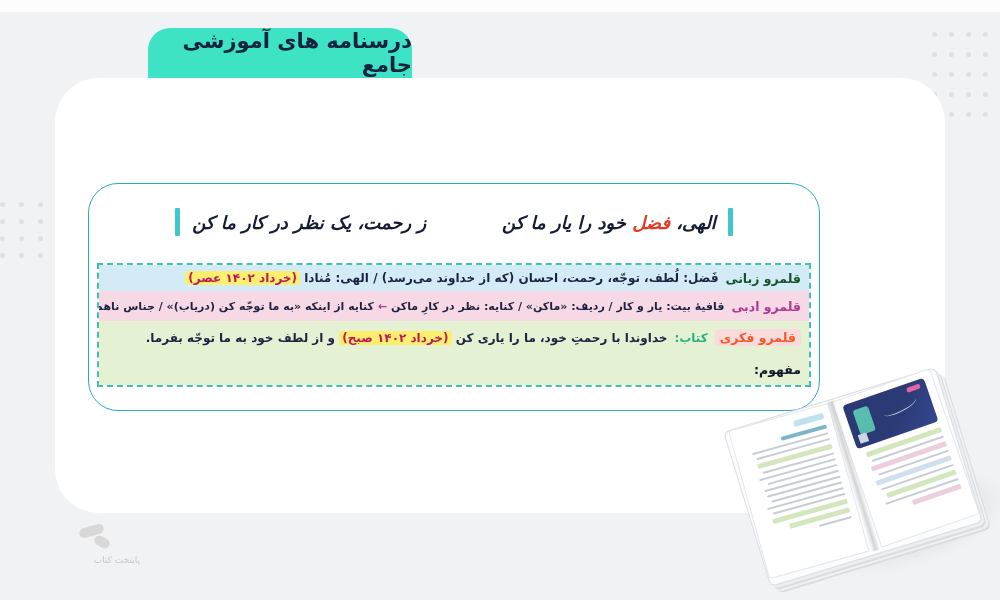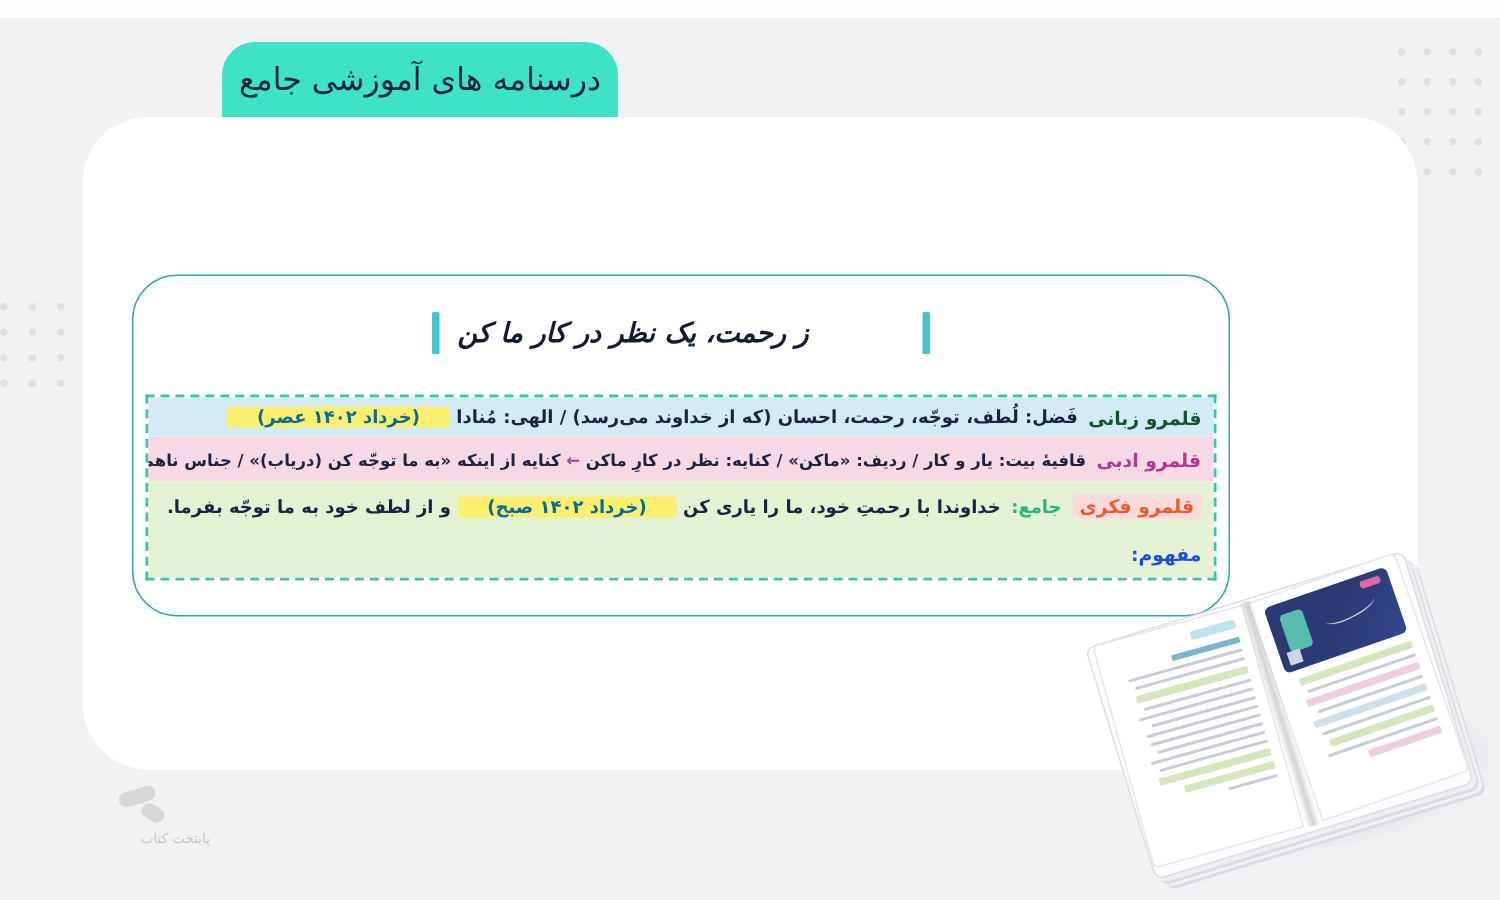--- a/index.html
+++ b/index.html
@@ -9,21 +9,21 @@
 
   
   .dots{position:absolute;display:grid;}
   .dots-right{left:932px;top:32px;grid-template-columns:repeat(4,5px);column-gap:12px;row-gap:15px;}
   .dots-left{left:0px;top:202px;grid-template-columns:repeat(3,5px);column-gap:14px;row-gap:12px;}
   .dot{width:5px;height:5px;border-radius:50%;background:#e0e0e3;}
 
   
   .badge{position:absolute;left:148px;top:28px;width:264px;height:50px;background:#3ee2c5;
          border-radius:22px 22px 0 0;display:flex;align-items:center;justify-content:center;
-         color:#13233d;font-weight:normal;font-size:21px;direction:rtl;}
+         color:#13233d;font-weight:bold;font-size:21px;direction:rtl;}
 
   
   .card{position:absolute;left:55px;top:78px;width:890px;height:435px;background:#ffffff;border-radius:44px;}
 
   
   .frame{position:absolute;left:33px;top:105px;width:732px;height:228px;
          border:1.6px solid #2da9bc;border-radius:30px;box-sizing:border-box;}
 
   .poem{display:flex;align-items:center;justify-content:center;gap:12px;margin-top:24px;
         direction:rtl;color:#141c33;font-size:18px;font-style:italic;font-weight:bold;}
@@ -35,23 +35,23 @@
   .arow{display:flex;align-items:center;direction:rtl;padding:0 8px;gap:7px;font-size:12px;
         font-weight:bold;color:#1c2340;white-space:nowrap;overflow:hidden;box-sizing:border-box;}
   .r1{height:26px;background:#d3ebf6;}
   .r2{height:30px;background:#f7d9e5;font-size:11px;}
   .r3{height:33px;background:#e5f1d3;}
   .r4{height:31px;background:#e5f1d3;}
   .lbl{font-size:12.5px;flex:0 0 auto;}
   .lbl1{color:#14532d;}
   .lbl2{color:#ae3a92;}
   .lbl3{color:#f1592a;background:#fadbdc;padding:1px 5px;border-radius:3px;}
-  .lbl4{color:#1d4ed8;}
+  .lbl4{color:#0f172a;}
   .sub3{color:#27b37e;}
-  .datechip{color:#0369a1;background:#fcef6d;padding:0 20px;border-radius:3px;margin-top:32px;}
+  .datechip{color:#be185d;background:#fcef6d;padding:0 3px;border-radius:3px;margin-top:32px;}
   .arrow2{color:#ae3a92;}
 
   
   .book{position:absolute;left:742px;top:396px;width:222px;height:162px;transform:rotate(-17deg);z-index:5;}
   .book-shadow{position:absolute;left:20px;top:88px;width:235px;height:95px;
                background:radial-gradient(ellipse at center,rgba(40,45,60,.22),rgba(40,45,60,0) 68%);
                transform:rotate(4deg);filter:blur(4px);}
   .book-base{position:absolute;inset:0;background:#fbfcfd;border:1px solid #dadde2;border-radius:6px;
              box-shadow:2px 3px 0 #eceef0,3px 5px 0 #d9dce0,5px 7px 0 #f0f1f3,6px 9px 0 #d9dce0;}
   .page{position:absolute;top:3px;bottom:5px;width:47%;background:#ffffff;border:1px solid #e4e6ea;box-sizing:border-box;}
@@ -127,40 +127,41 @@
 
   <div class="badge">
     <span>درسنامه های آموزشی جامع</span>
   </div>
 
   <div class="card">
     <div class="frame">
 
       <div class="poem" dir="rtl">
         <span class="verse-bar"></span>
+        <span><span>الهی، </span><span class="red-word">فضل</span><span> خود را یار ما کن</span></span>
         <span class="hemi-gap"></span>
         <span>ز رحمت، یک نظر در کار ما کن</span>
         <span class="verse-bar"></span>
       </div>
 
       <div class="atable">
 
         <div class="arow r1">
           <span class="lbl lbl1">قلمرو زبانی</span>
           <span><span>فَضل: لُطف، توجّه، رحمت، احسان (که از خداوند می‌رسد) / الهی: مُنادا </span><span class="datechip">(خرداد ۱۴۰۲ عصر)</span></span>
         </div>
 
         <div class="arow r2">
           <span class="lbl lbl2">قلمرو ادبی</span>
           <span><span>قافیهٔ بیت: یار و کار / ردیف: «ماکن» / کنایه: نظر در کارِ ماکن </span><span class="arrow2">←</span><span> کنایه از اینکه «به ما توجّه کن (دریاب)» / جناس ناهمسان (اختلافی): یار و کار</span></span>
         </div>
 
         <div class="arow r3">
           <span class="lbl lbl3">قلمرو فکری</span>
-          <span class="sub3">جامع:</span>
+          <span class="sub3">کتاب:</span>
           <span><span> خداوندا با رحمتِ خود، ما را یاری کن </span><span class="datechip">(خرداد ۱۴۰۲ صبح)</span><span> و از لطف خود به ما توجّه بفرما.</span></span>
         </div>
 
         <div class="arow r4">
           <span class="lbl lbl4">مفهوم:</span>
         </div>
 
       </div>
     </div>
   </div>

